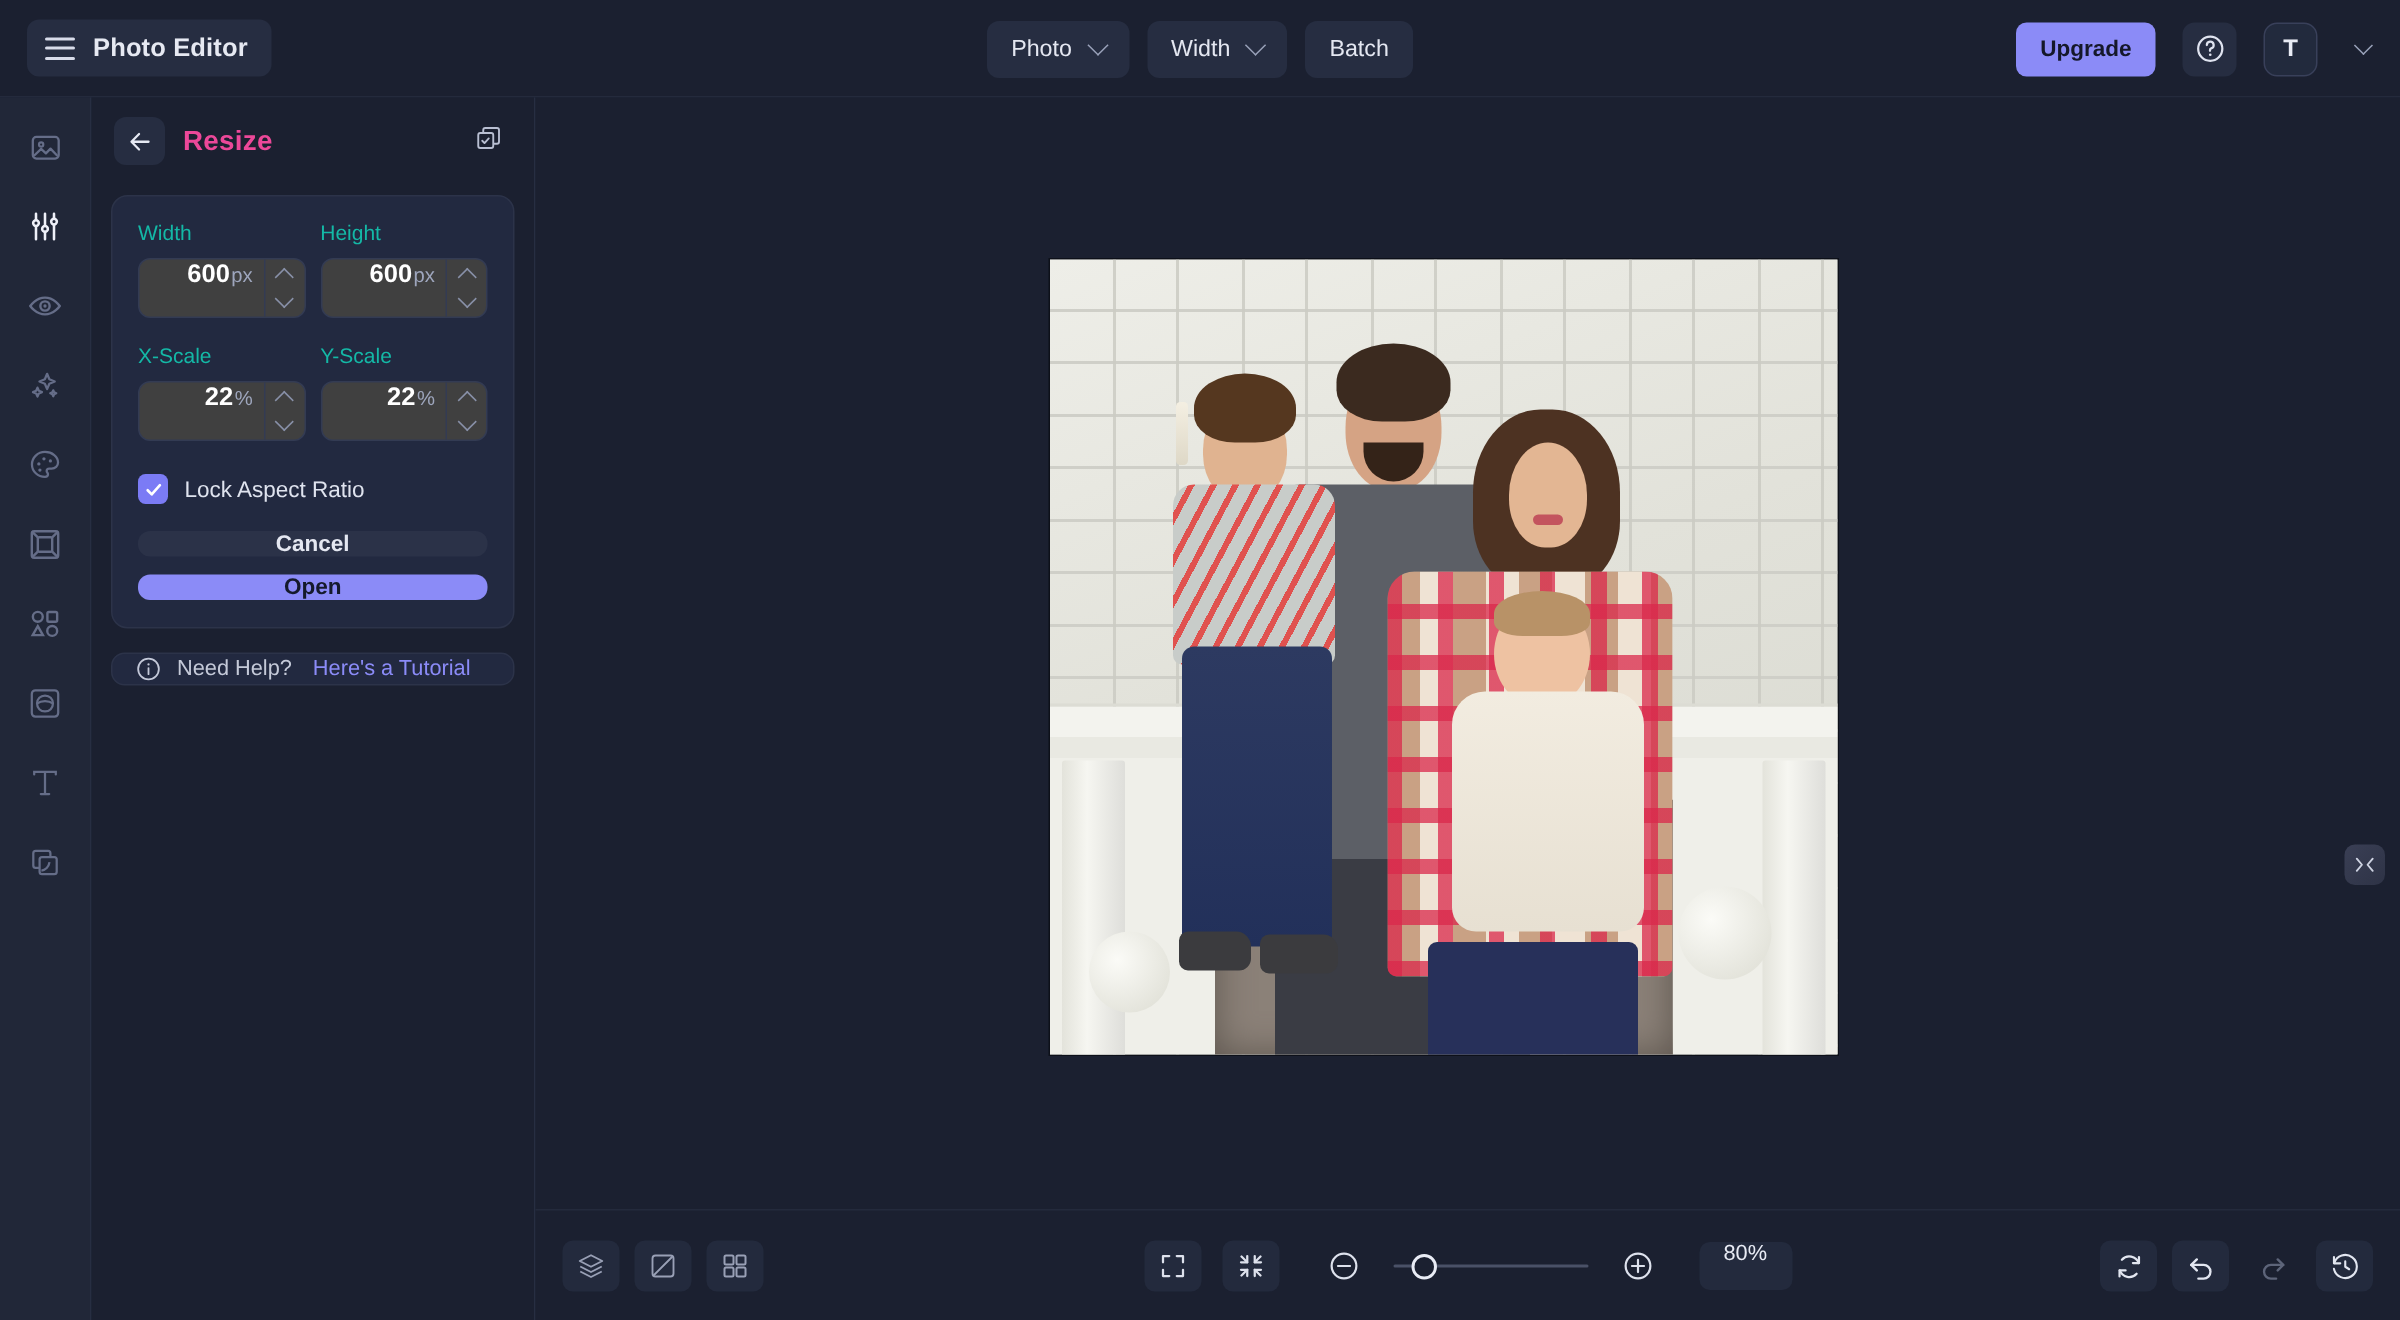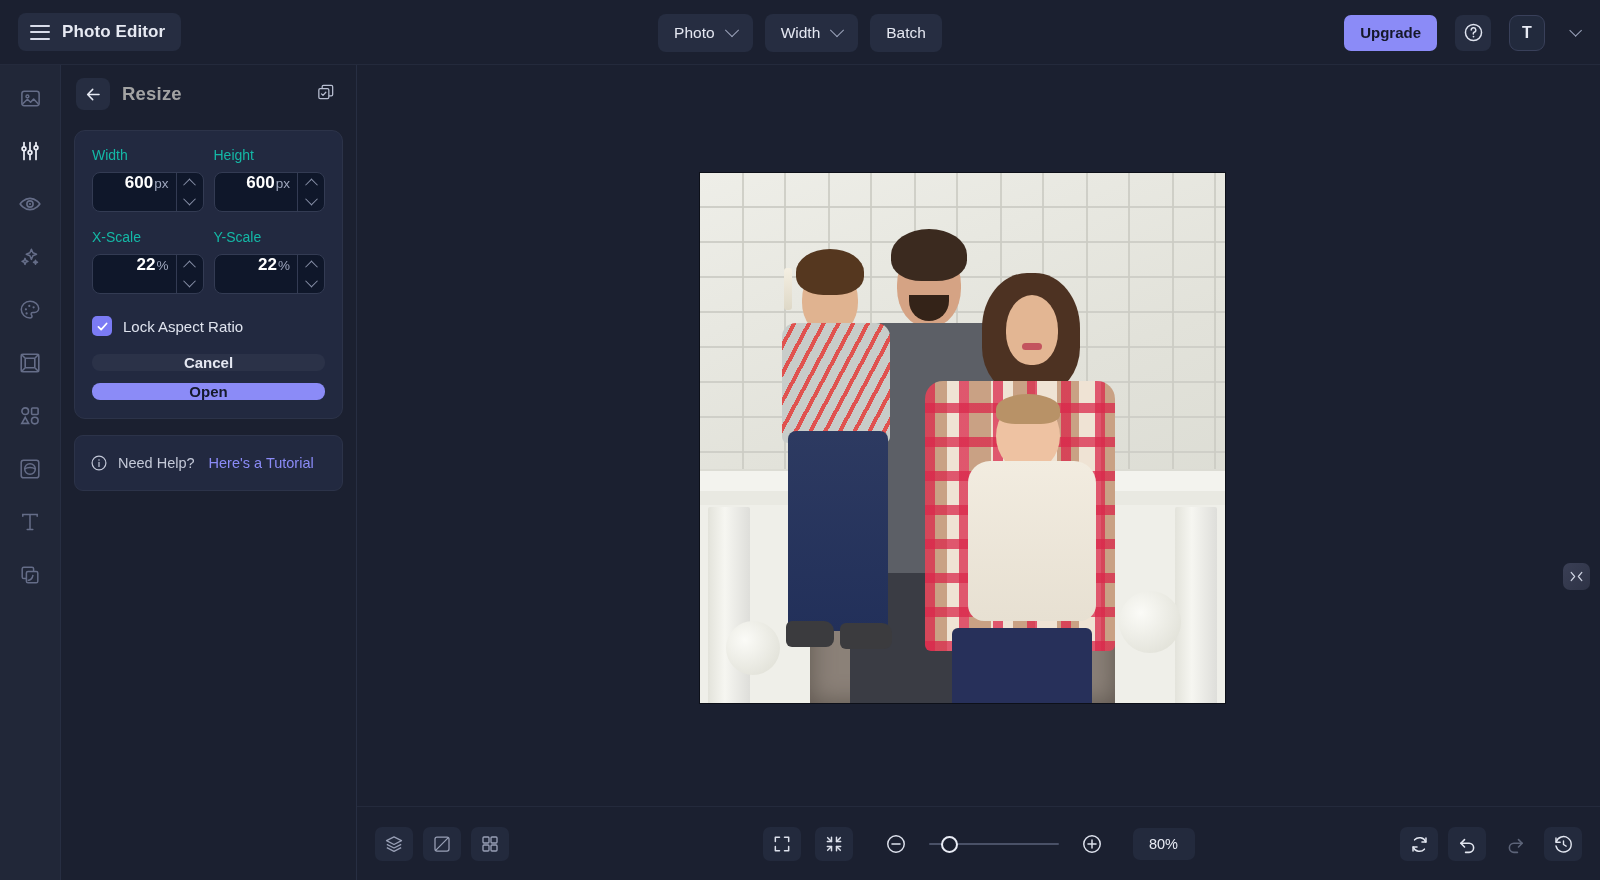--- a/index.html
+++ b/index.html
@@ -89,37 +89,37 @@
     border-right: 1px solid #272e42;
   }
   .panel-head {
     display: flex; align-items: center; height: 58px;
     padding: 0 20px 0 15px;
   }
   .back-btn {
     width: 34px; height: 32px; border-radius: 8px; background: #262d41;
     display: flex; align-items: center; justify-content: center; cursor: pointer; margin-right: 12px;
   }
-  .panel-title { color: #a3a3a3; font-size: 18.5px; font-weight: 700; letter-spacing: .2px; }
+  .panel-title { color: #ec4899; font-size: 18.5px; font-weight: 700; letter-spacing: .2px; }
   .panel-head-spacer { flex: 1; }
 
   .card {
     margin: 7px 13px 0 13px;
     background: #222940;
     border: 1px solid #2c3349;
     border-radius: 11px;
     padding: 16px 17px 18px 17px;
   }
   .field-row { display: flex; gap: 10px; }
   .field { flex: 1; }
   .field-label { color: #14b8a6; font-size: 14px; margin-bottom: 9px; display: block; }
   .spin {
     display: flex; align-items: stretch;
     height: 40px;
-    background: #0f172a;
+    background: #404040;
     border: 1px solid #333b53;
     border-radius: 8px;
     overflow: hidden;
   }
   .spin-val {
     flex: 1; display: flex; align-items: baseline; justify-content: flex-end;
     padding: 0 7px 0 8px; color: #fff; font-size: 17px; font-weight: 700;
     font-family: inherit;
   }
   .spin-unit { color: #9ea6bd; font-size: 13.5px; font-weight: 400; margin-left: 1px; }
@@ -147,21 +147,21 @@
     font-family: inherit; font-size: 15px; font-weight: 600; cursor: pointer;
   }
   .btn-cancel { background: #2b3248; color: #e4e7f1; }
   .btn-apply { background: #8b8bf7; color: #151a2c; }
 
   .help {
     margin: 16px 13px 0 13px;
     background: #222940;
     border: 1px solid #2c3349;
     border-radius: 9px;
-    height: 56px;
+    height: 22px;
     display: flex; align-items: center; gap: 10px;
     padding: 0 15px;
   }
   .help-text { color: #c4c9d8; font-size: 14.5px; }
   .help-link { color: #8b8bf7; font-size: 14.5px; cursor: pointer; margin-left: 4px; }
 
   
   .canvas-area {
     position: absolute; left: 357px; top: 65px; right: 0; height: 741px;
     background: #1b2030;
@@ -243,21 +243,21 @@
     width: 38px; height: 34px; border-radius: 7px; background: #232a3d;
     display: flex; align-items: center; justify-content: center; cursor: pointer;
   }
   .bb-btn.plain { background: transparent; }
   .zoom-slider { position: relative; width: 130px; height: 18px; display: flex; align-items: center; cursor: pointer; }
   .zoom-track { position: absolute; left: 0; right: 0; height: 2px; background: #4a5167; border-radius: 2px; }
   .zoom-knob { position: absolute; left: 12px; width: 17px; height: 17px; border-radius: 50%;
     background: #1b2030; border: 2.5px solid #e9ecf5; cursor: pointer; }
   .zoom-pct {
     min-width: 62px; height: 32px; border-radius: 7px; background: #232a3d;
-    display: flex; align-items: center; justify-content: center;
+    display: flex; justify-content: center;
     color: #e8ebf4; font-size: 14.5px; margin-left: 8px;
   }
 </style>
 </head>
 <body>
 
 <div class="app">
 
   <div class="topbar">
     <div class="brand">

